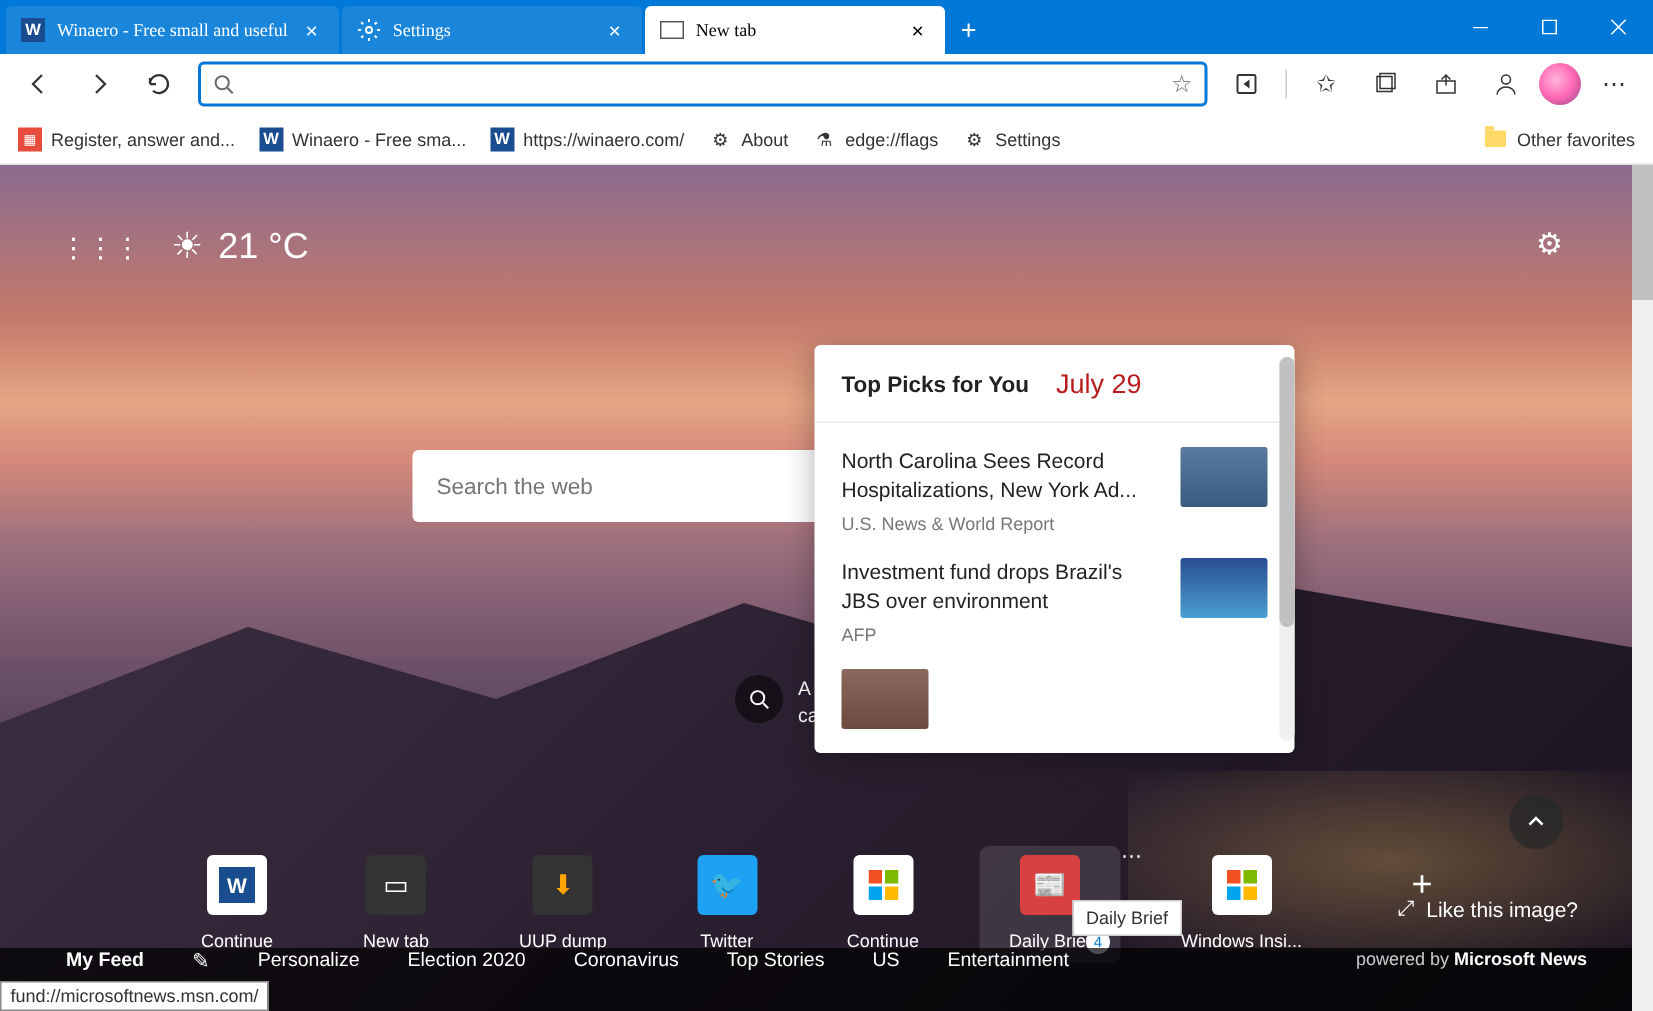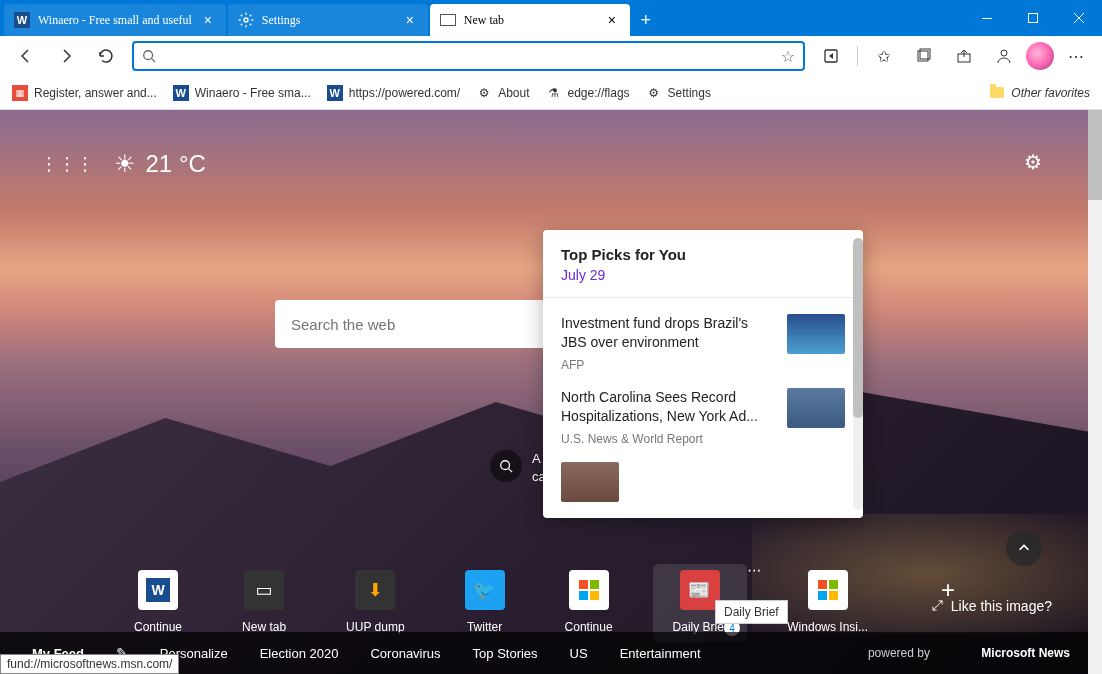--- a/index.html
+++ b/index.html
@@ -24,44 +24,44 @@
 .addrbar { flex: 1; height: 30px; border: 2px solid #0078d7; border-radius: 4px; display: flex; align-items: center; padding: 0 8px; gap: 6px; margin: 0 4px; }
 .addrbar input { flex: 1; border: none; outline: none; font-size: 14px; }
 .addrbar .star { color: #666; cursor: pointer; }
 .sep { width: 1px; height: 20px; background: #ccc; margin: 0 4px; }
 .profile-pic { width: 28px; height: 28px; border-radius: 50%; background: radial-gradient(circle at 40% 40%, #ffb6d9, #ff69b4, #8b4789); }
 
 
 .bookmarks { height: 34px; background: #fff; border-bottom: 1px solid #e0e0e0; display: flex; align-items: center; padding: 0 12px; gap: 16px; font-size: 12px; color: #333; }
 .bm-item { display: flex; align-items: center; gap: 6px; cursor: pointer; }
 .bm-icon { width: 16px; height: 16px; display: flex; align-items: center; justify-content: center; }
-.bm-right { margin-left: auto; font-style: italic; }
+.bm-right { margin-left: auto; }
 
 
 .content { position: relative; height: 564px; background: linear-gradient(180deg, #8b6b8f 0%, #c47a6b 18%, #e6a584 28%, #d4897a 35%, #9b6f7d 45%, #6b4f68 60%, #4a3850 75%, #2d2438 100%); overflow: hidden; }
 .mountain-bg { position: absolute; bottom: 0; left: 0; right: 0; height: 320px; background: linear-gradient(135deg, #3d2f42 0%, #2a1f30 50%, #1a1320 100%); clip-path: polygon(0 40%, 15% 20%, 30% 35%, 45% 15%, 60% 30%, 75% 10%, 100% 25%, 100% 100%, 0 100%); }
 .city-lights { position: absolute; bottom: 40px; right: 0; width: 350px; height: 120px; background: radial-gradient(ellipse at center, rgba(255,200,100,0.3), transparent); }
 
 .ntp-header { position: absolute; top: 40px; left: 40px; display: flex; align-items: center; gap: 20px; color: #fff; }
 .ntp-grid-icon { font-size: 18px; cursor: pointer; }
 .ntp-weather { display: flex; align-items: center; gap: 10px; font-size: 24px; font-weight: 300; }
 .ntp-gear { position: absolute; top: 40px; right: 60px; color: #fff; font-size: 20px; cursor: pointer; }
 
 .ntp-search { position: absolute; top: 190px; left: 275px; width: 550px; height: 48px; background: #fff; border-radius: 4px; display: flex; align-items: center; padding: 0 16px; }
 .ntp-search input { flex: 1; border: none; outline: none; font-size: 15px; color: #666; }
 
 .image-credit { position: absolute; top: 340px; left: 490px; color: #fff; font-size: 13px; display: flex; align-items: flex-start; gap: 10px; }
 .image-credit .lens { width: 32px; height: 32px; border-radius: 50%; background: rgba(0,0,0,0.5); display: flex; align-items: center; justify-content: center; }
 .image-credit .txt { max-width: 120px; line-height: 1.4; }
 
 
 .flyout { position: absolute; top: 120px; left: 543px; width: 320px; background: #fff; border-radius: 4px; box-shadow: 0 4px 20px rgba(0,0,0,0.3); padding: 16px 0; }
-.flyout-header { padding: 0 18px 14px; border-bottom: 1px solid #e8e8e8; display: flex; align-items: flex-start; gap: 4px; flex-direction: column; }
+.flyout-header { padding: 0 18px 14px; border-bottom: 1px solid #e8e8e8; display: flex; align-items: center; gap: 18px; }
 .flyout-title { font-size: 15px; font-weight: 600; color: #222; }
-.flyout-date { font-size: 14px; color: #6d28d9; }
+.flyout-date { font-size: 18px; color: #b91c1c; }
 .flyout-item { padding: 16px 18px 0; display: flex; gap: 12px; }
 .flyout-item .txt { flex: 1; }
 .flyout-item .headline { font-size: 14px; color: #222; line-height: 1.35; margin-bottom: 6px; }
 .flyout-item .src { font-size: 12px; color: #777; }
 .flyout-item .thumb { width: 58px; height: 40px; background: #2a4d8f; border-radius: 2px; }
 .flyout-scroll { position: absolute; right: 0; top: 8px; bottom: 8px; width: 10px; background: #f0f0f0; border-radius: 5px; }
 .flyout-scroll .handle { position: absolute; top: 0; width: 100%; height: 180px; background: #c0c0c0; border-radius: 5px; }
 
 
 .tiles { position: absolute; top: 460px; left: 0; right: 0; display: flex; justify-content: center; gap: 60px; }
@@ -69,26 +69,26 @@
 .tile .box { width: 40px; height: 40px; border-radius: 4px; background: #fff; display: flex; align-items: center; justify-content: center; font-size: 18px; }
 .tile.hover { background: rgba(255,255,255,0.12); padding: 6px 20px 8px; border-radius: 6px; margin: -6px -20px -8px; }
 .tile .menu-dots { position: absolute; top: -2px; right: -14px; color: #fff; font-size: 14px; }
 .tile .badge { position: absolute; top: 56px; left: 50%; transform: translate(24px, 0); width: 16px; height: 16px; border-radius: 50%; background: #fff; color: #0078d7; font-size: 10px; display: flex; align-items: center; justify-content: center; }
 .tooltip { position: absolute; top: 490px; left: 715px; background: #fff; color: #333; font-size: 12px; padding: 4px 8px; border: 1px solid #ccc; z-index: 50; }
 
 .scroll-up { position: absolute; top: 420px; right: 60px; width: 36px; height: 36px; border-radius: 50%; background: rgba(40,40,40,0.8); color: #fff; display: flex; align-items: center; justify-content: center; cursor: pointer; }
 .like-image { position: absolute; bottom: 60px; right: 50px; color: #fff; font-size: 14px; display: flex; align-items: center; gap: 8px; cursor: pointer; }
 
 
-.bottom-nav { position: absolute; bottom: 0; left: 0; right: 0; height: 42px; background: rgba(0,0,0,0.7); display: flex; align-items: center; padding: 0 32px; gap: 32px; color: #fff; font-size: 13px; }
+.bottom-nav { position: absolute; bottom: 0; left: 0; right: 0; height: 42px; background: rgba(0,0,0,0.7); display: flex; align-items: flex-start; padding: 0 44px; gap: 32px; color: #fff; font-size: 13px; }
 .bottom-nav .item { cursor: pointer; white-space: nowrap; }
 .bottom-nav .item.bold { font-weight: 600; }
 .bottom-nav .pen { font-size: 14px; }
 .bottom-nav .powered { margin-left: auto; color: #ccc; font-size: 12px; }
-.bottom-nav .powered b { color: #fff; margin-left: 48px; }
+.bottom-nav .powered b { color: #fff; }
 
 
 .statusbar { position: absolute; bottom: 0; left: 0; background: #fff; border: 1px solid #888; padding: 2px 6px; font-size: 12px; color: #333; z-index: 100; }
 
 
 .main-scroll { position: absolute; right: 0; top: 110px; bottom: 0; width: 14px; background: #f0f0f0; }
 .main-scroll .handle { position: absolute; top: 0; width: 100%; height: 90px; background: #c0c0c0; }
 
 
 .w-favicon { width: 16px; height: 16px; background: #1a4d8f; color: #fff; font-weight: bold; font-size: 11px; display: flex; align-items: center; justify-content: center; }
@@ -202,21 +202,21 @@
   <div class="bm-item">
     <span class="bm-icon" style="background:#e74c3c;color:#fff;font-size:9px">▦</span>
     <span>Register, answer and...</span>
   </div>
   <div class="bm-item">
     <span class="bm-icon w-favicon">W</span>
     <span>Winaero - Free sma...</span>
   </div>
   <div class="bm-item">
     <span class="bm-icon w-favicon">W</span>
-    <span>https://powered.com/</span>
+    <span>https://winaero.com/</span>
   </div>
   <div class="bm-item">
     <span class="bm-icon">⚙</span>
     <span>About</span>
   </div>
   <div class="bm-item">
     <span class="bm-icon">⚗</span>
     <span>edge://flags</span>
   </div>
   <div class="bm-item">
@@ -261,31 +261,31 @@
   <div class="flyout">
     <div class="flyout-scroll">
         <div class="handle"></div>
       </div>
     <div class="flyout-header">
       <span class="flyout-title">Top Picks for You</span>
       <span class="flyout-date">July 29</span>
     </div>
     <div class="flyout-item">
       <div class="txt">
+        <div class="headline">North Carolina Sees Record Hospitalizations, New York Ad...</div>
+        <div class="src">U.S. News &amp; World Report</div>
+      </div>
+      <div class="thumb" style="background:linear-gradient(#5a7a9f,#3a5a7f)"></div>
+    </div>
+    <div class="flyout-item">
+      <div class="txt">
         <div class="headline">Investment fund drops Brazil's JBS over environment</div>
         <div class="src">AFP</div>
       </div>
       <div class="thumb" style="background:linear-gradient(#2a4d8f,#4aa0d0)"></div>
-    </div>
-    <div class="flyout-item">
-      <div class="txt">
-        <div class="headline">North Carolina Sees Record Hospitalizations, New York Ad...</div>
-        <div class="src">U.S. News &amp; World Report</div>
-      </div>
-      <div class="thumb" style="background:linear-gradient(#5a7a9f,#3a5a7f)"></div>
     </div>
     <div class="flyout-item">
       <div class="thumb" style="background:linear-gradient(#8a6a5f,#6a4a3f)"></div>
     </div>
   </div>
 
   <div class="tiles">
     <div class="tile">
       <div class="box">
           <span class="w-favicon" style="width:24px;height:24px;font-size:14px">W</span>

